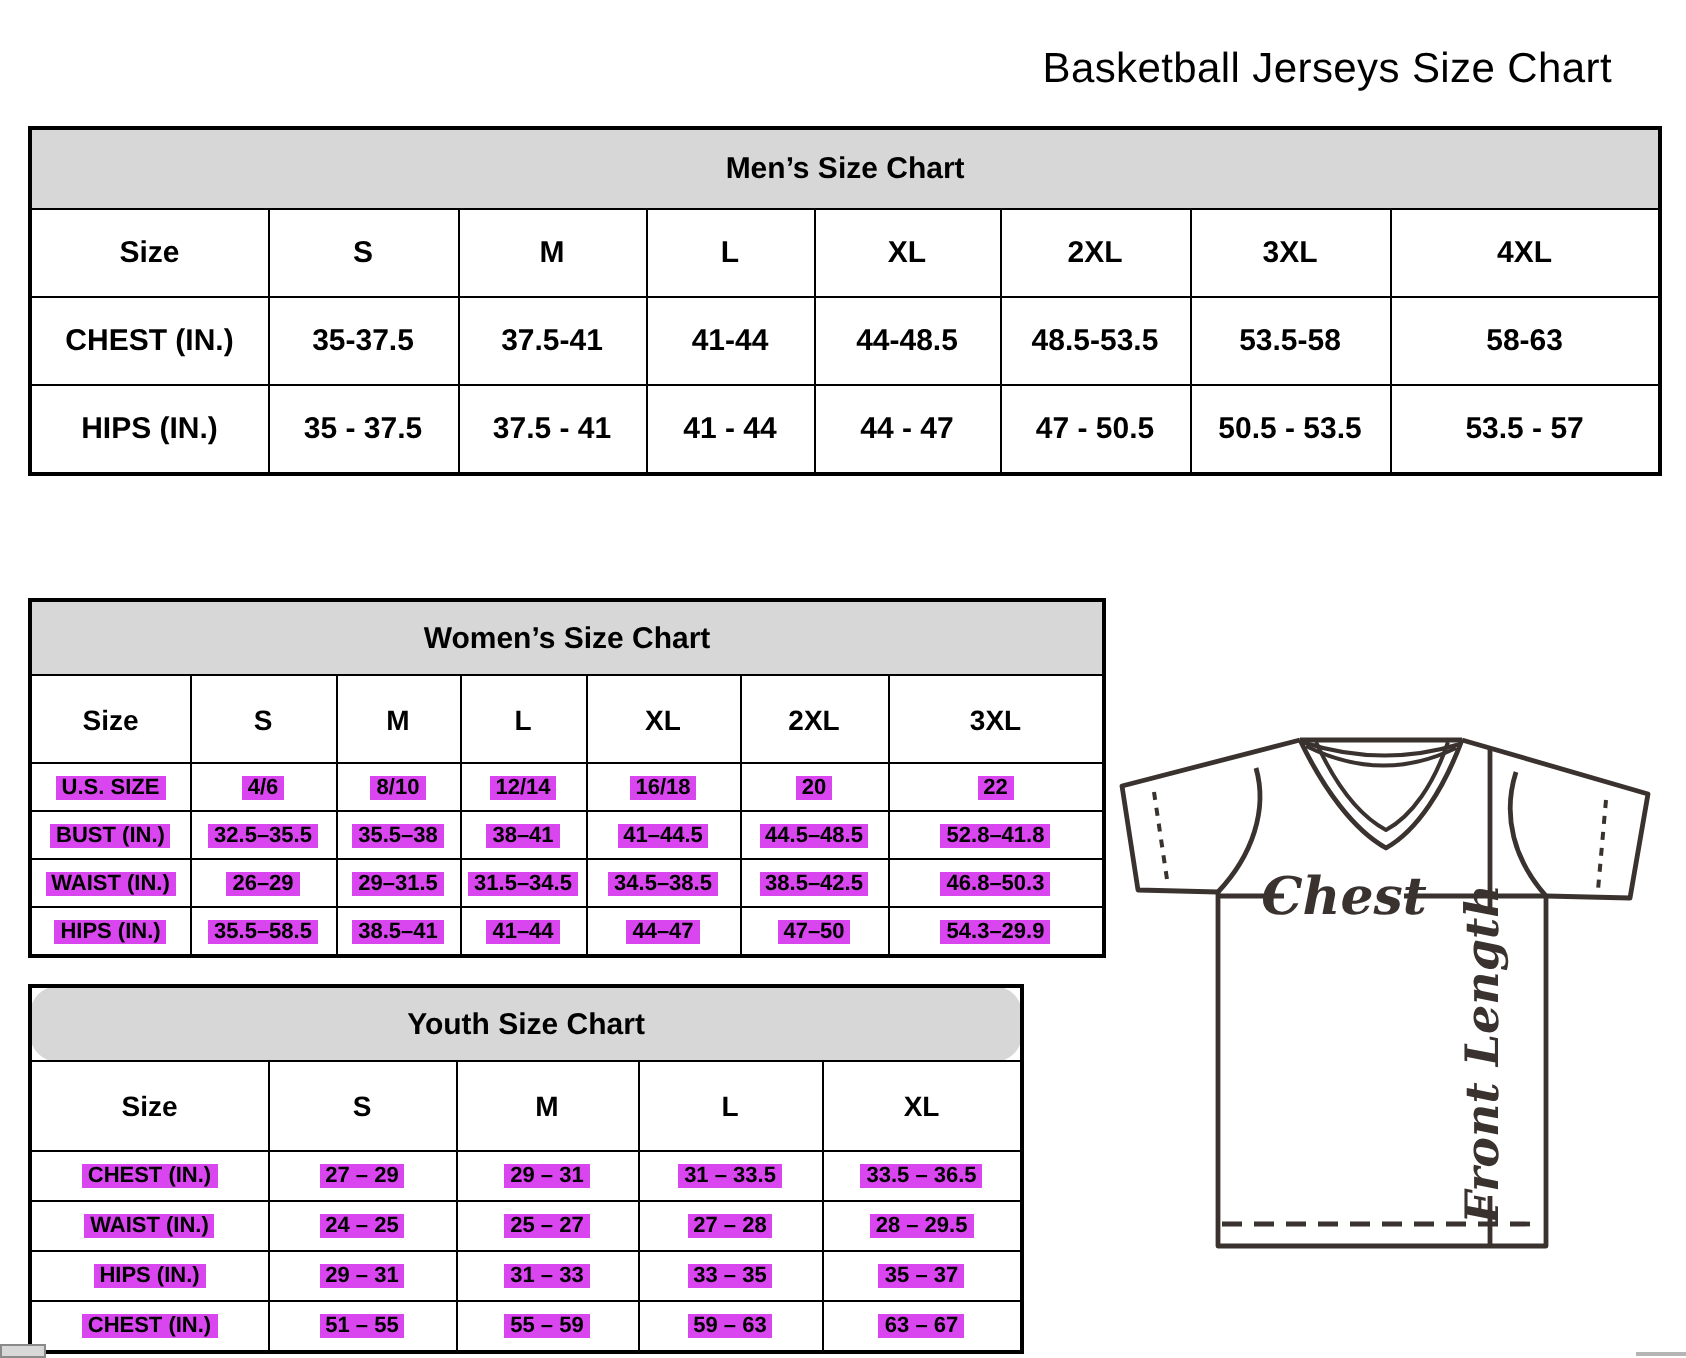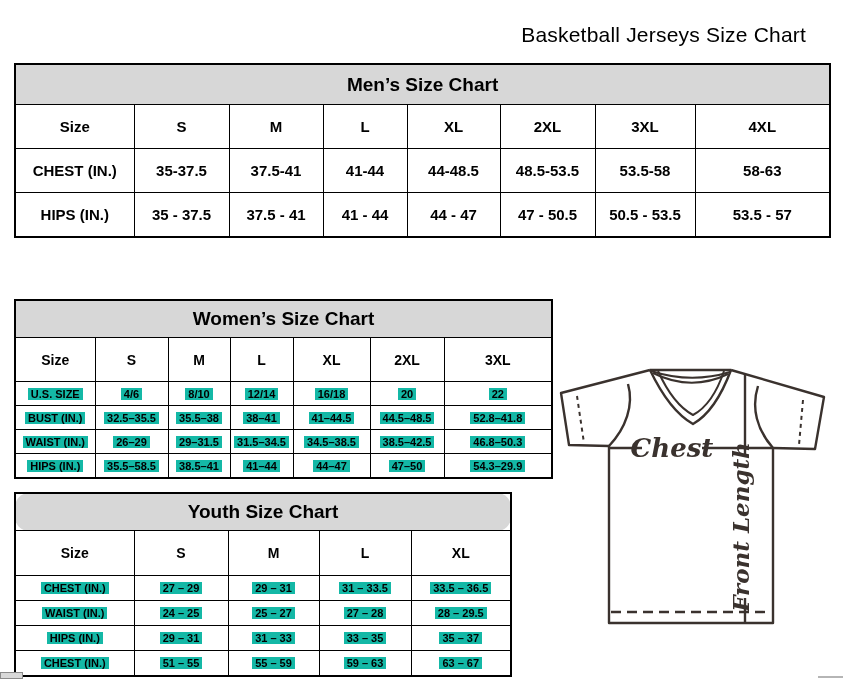--- a/index.html
+++ b/index.html
@@ -14,39 +14,39 @@
     font-size:21px;font-weight:400;letter-spacing:0.2px;margin-top:18px;
   }
   table.size-table{
     position:absolute;border-collapse:collapse;table-layout:fixed;
     border:2px solid #000;background:#fff;
   }
   table.size-table td{
     border:1px solid #000;text-align:center;vertical-align:middle;
     font-weight:700;padding:0;overflow:hidden;white-space:nowrap;
   }
-  tr.band td{background:#d7d7d7;font-size:19px;margin-left:39px;}
+  tr.band td{background:#d7d7d7;font-size:15px;margin-left:39px;}
   
   .mens{left:14px;top:63px;width:815px;}
   .mens tr.band td{height:39px;}
   .mens tr.cols td{height:43px;font-size:15px;}
   .mens tr.data td{height:43px;font-size:15px;}
   .mens td.lbl{font-size:14px;}
   
   .womens{left:14px;top:299px;width:537px;}
   .womens tr.band td{height:36px;}
   .womens tr.cols td{height:43px;font-size:14px;}
   .womens tr.data td{height:23px;font-size:11px;}
   
   .youth{left:14px;top:492px;width:496px;border-bottom-width:3px;}
   .youth tr.band td{height:36px;border-radius:14px;}
   .youth tr.cols td{height:44px;font-size:14px;}
   .youth tr.data td{height:24px;font-size:11px;}
   
-  .hl{background:#14b8a6;padding:0 3px;}
+  .hl{background:#d946ef;padding:0 3px;}
   
   .jersey{position:absolute;left:552px;top:360px;width:285px;height:302px;}
   .jersey path,.jersey line{fill:none;stroke:#3a322e;stroke-width:2.4;stroke-linejoin:round;stroke-linecap:butt;}
   .jersey .thin{stroke-width:2;}
   .jersey text{
     fill:#3a322e;font-family:"DejaVu Serif","Liberation Serif",serif;
     font-style:italic;font-weight:700;
   }
   .frag-bl{position:absolute;left:0;top:672px;width:23px;height:7px;background:#d8d8d8;border:1px solid #8a8a8a;box-sizing:border-box;}
   .frag-br{position:absolute;left:818px;top:676px;width:25px;height:2px;background:#b5b5b5;}

